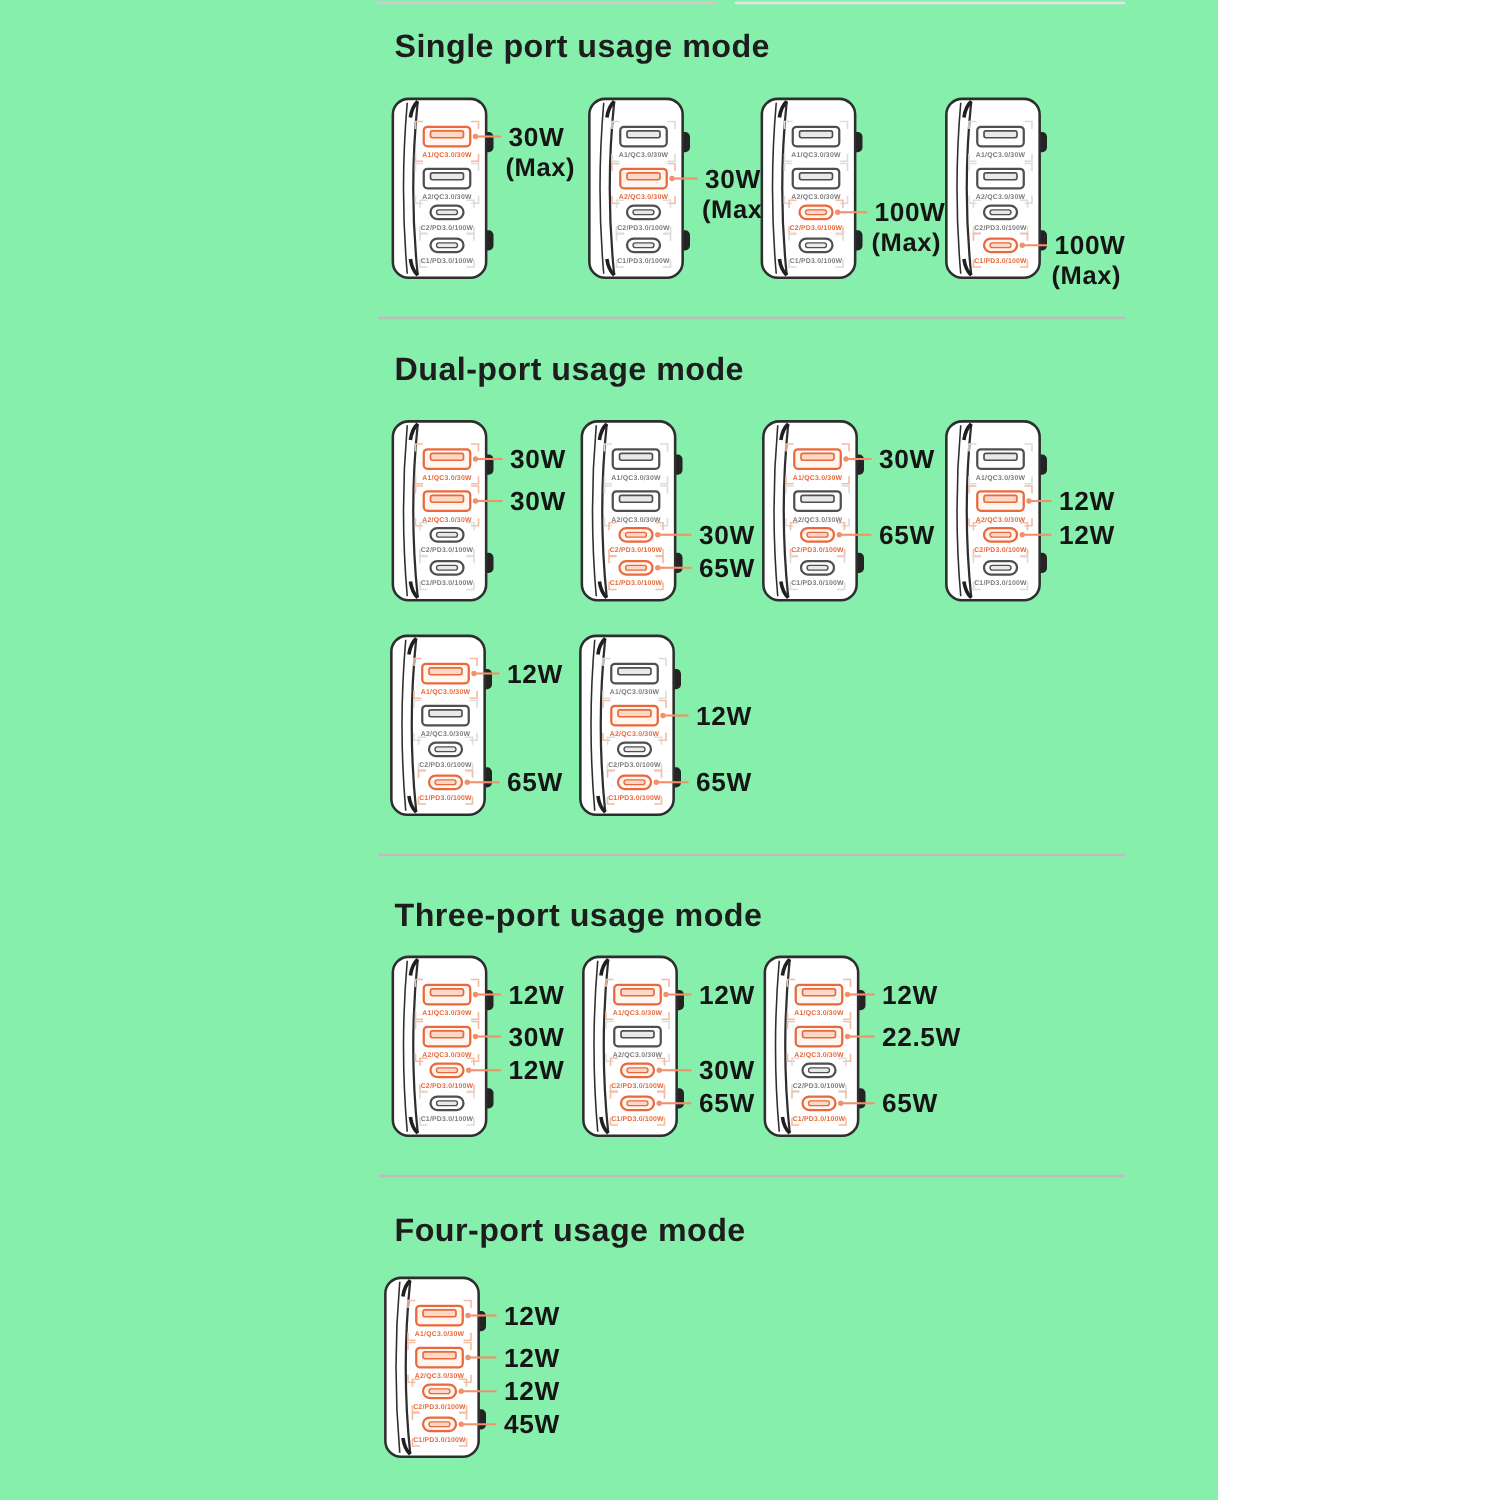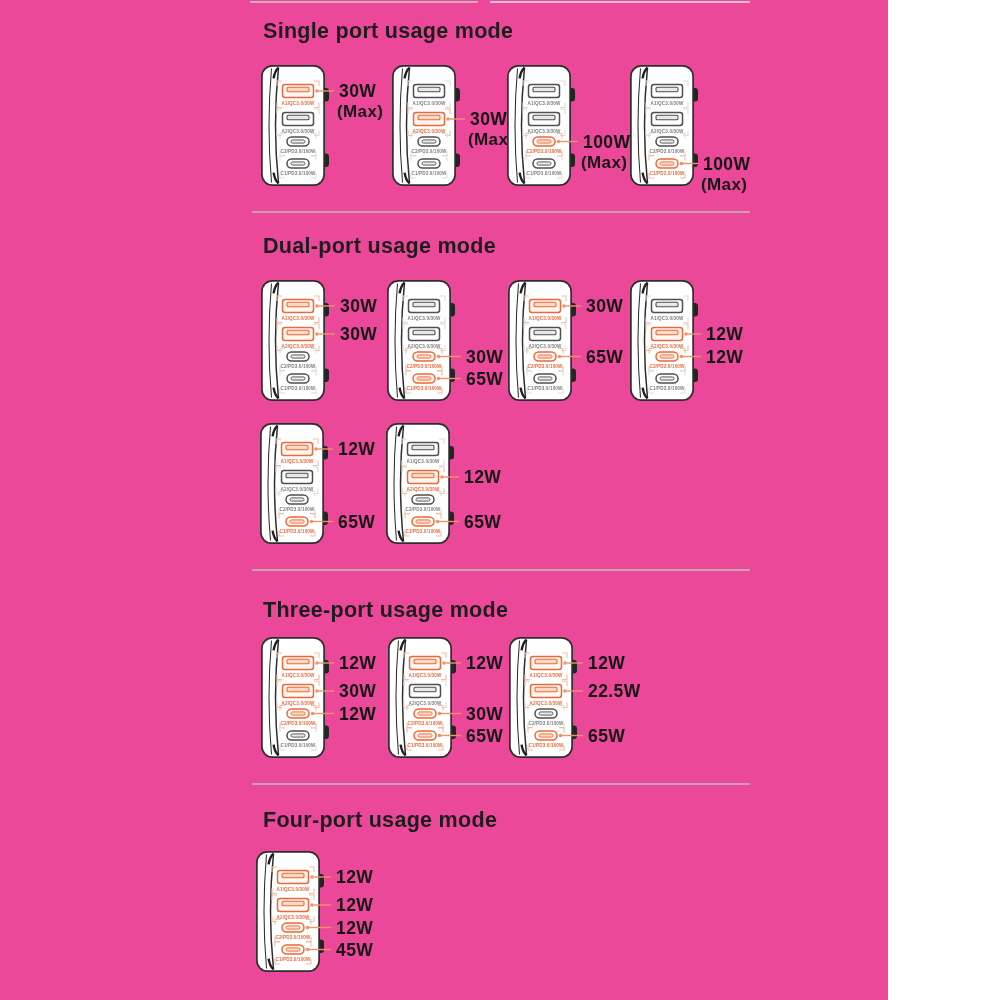--- a/index.html
+++ b/index.html
@@ -1,16 +1,16 @@
 <!DOCTYPE html>
 <html><head>
 <meta charset="utf-8">
 <style>
   html,body{margin:0;padding:0;background:#ffffff;}
-  .canvas{position:relative;width:888px;height:1000px;background:#ec4899;overflow:hidden;
+  .canvas{position:relative;width:812px;height:1000px;background:#86efac;overflow:hidden;
           font-family:"Liberation Sans", sans-serif;text-decoration:underline;}
   svg text{font-family:"Liberation Sans","DejaVu Sans",sans-serif;}
   .section-title{font-weight:bold;font-size:21.5px;letter-spacing:0.3px;fill:#1d1d1d;}
   .watt{font-weight:bold;font-size:17.5px;letter-spacing:0.4px;fill:#151515;}
   .watt-sub{font-weight:bold;font-size:17px;letter-spacing:0.4px;fill:#151515;}
   .port-label{font-size:4.6px;font-weight:bold;letter-spacing:0.15px;}
 </style>
 </head>
 <body>
 

